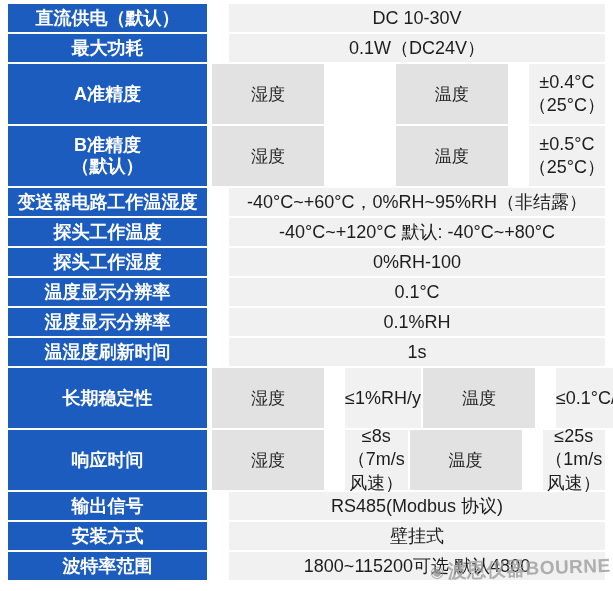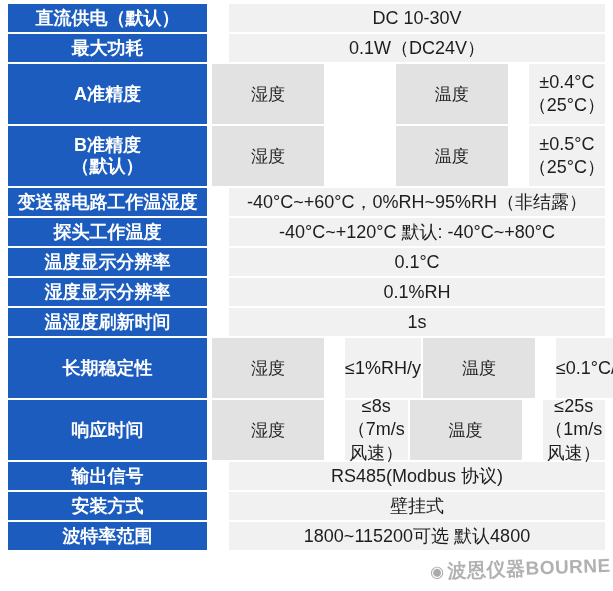--- a/index.html
+++ b/index.html
@@ -112,20 +112,24 @@
     <div class="row">
       <div class="lbl">变送器电路工作温湿度</div>
       <div class="val full">-40°C~+60°C，0%RH~95%RH（非结露）</div>
     </div>
 
     <div class="row">
       <div class="lbl">探头工作温度</div>
       <div class="val full">-40°C~+120°C  默认: -40°C~+80°C</div>
     </div>
 
+    <div class="row">
+      <div class="lbl">探头工作湿度</div>
+      <div class="val full">0%RH-100</div>
+    </div>
 
     <div class="row">
       <div class="lbl">温度显示分辨率</div>
       <div class="val full">0.1°C</div>
     </div>
 
     <div class="row">
       <div class="lbl">湿度显示分辨率</div>
       <div class="val full">0.1%RH</div>
     </div>

